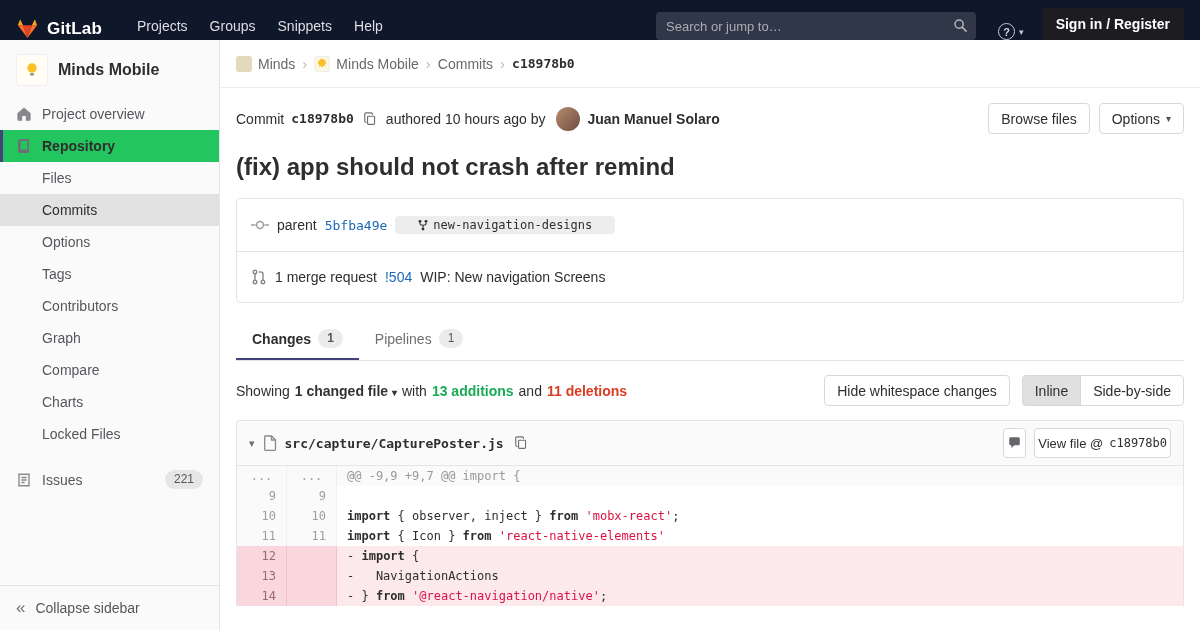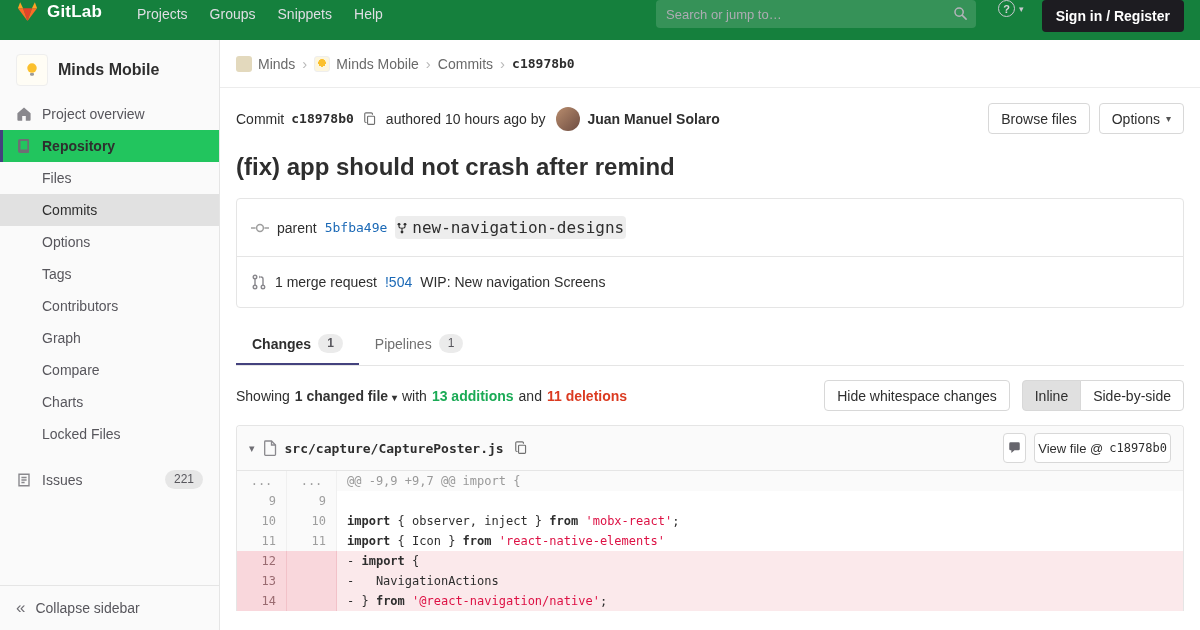--- a/index.html
+++ b/index.html
@@ -7,21 +7,21 @@
   body {
     font-family: "Liberation Sans", sans-serif;
     font-size: 14px;
     color: #2e2e2e;
     background: #fff;
   }
   a { text-decoration: none; color: inherit; cursor: pointer; }
 
   
   .navbar {
-    height: 40px; background: #15803d; display: flex; align-items: flex-start;
+    height: 40px; background: #0f172a; display: flex; align-items: flex-end;
     padding: 0 16px; gap: 4px;
   }
   .brand { display: flex; align-items: center; gap: 8px; margin-right: 20px; }
   .brand-text { color: #fff; font-size: 17px; font-weight: 700; letter-spacing: .2px; }
   .nav-menu { display: flex; align-items: center; }
   .nav-menu a {
     color: #dfdee4; padding: 6px 11px; font-size: 14px; border-radius: 4px;
   }
   .nav-search { margin-left: auto; position: relative; width: 320px; }
   .nav-search input {
@@ -112,22 +112,22 @@
   .btn .caret { font-size: 10px; color: #555; }
 
   .commit-title { font-size: 24px; font-weight: 700; margin: 19px 0 17px; color: #2e2e2e; }
 
   .commit-box { border: 1px solid #e5e5e5; border-radius: 4px; }
   .box-row { display: flex; align-items: center; gap: 8px; padding: 17px 14px; }
   .box-row + .box-row { border-top: 1px solid #e5e5e5; }
   .link { color: #1b69b6; cursor: pointer; }
   .ref-chip {
     display: inline-flex; align-items: center; gap: 5px; background: #ededed;
-    border-radius: 4px; padding: 2px 2px; font-family: "DejaVu Sans Mono", monospace;
-    font-size: 16px; color: #2e2e2e; cursor: pointer;
+    border-radius: 4px; padding: 2px 23px; font-family: "DejaVu Sans Mono", monospace;
+    font-size: 12px; color: #2e2e2e; cursor: pointer;
   }
 
   .tabs { margin-top: 14px; border-bottom: 1px solid #e5e5e5; display: flex; }
   .tab {
     display: inline-flex; align-items: center; gap: 7px; padding: 12px 16px 10px;
     color: #707070; cursor: pointer; border-bottom: 2px solid transparent;
   }
   .tab.active { color: #2e2e2e; font-weight: 600; border-bottom-color: #44427e; }
 
   .summary-row { display: flex; align-items: center; justify-content: space-between; margin: 14px 0; }

